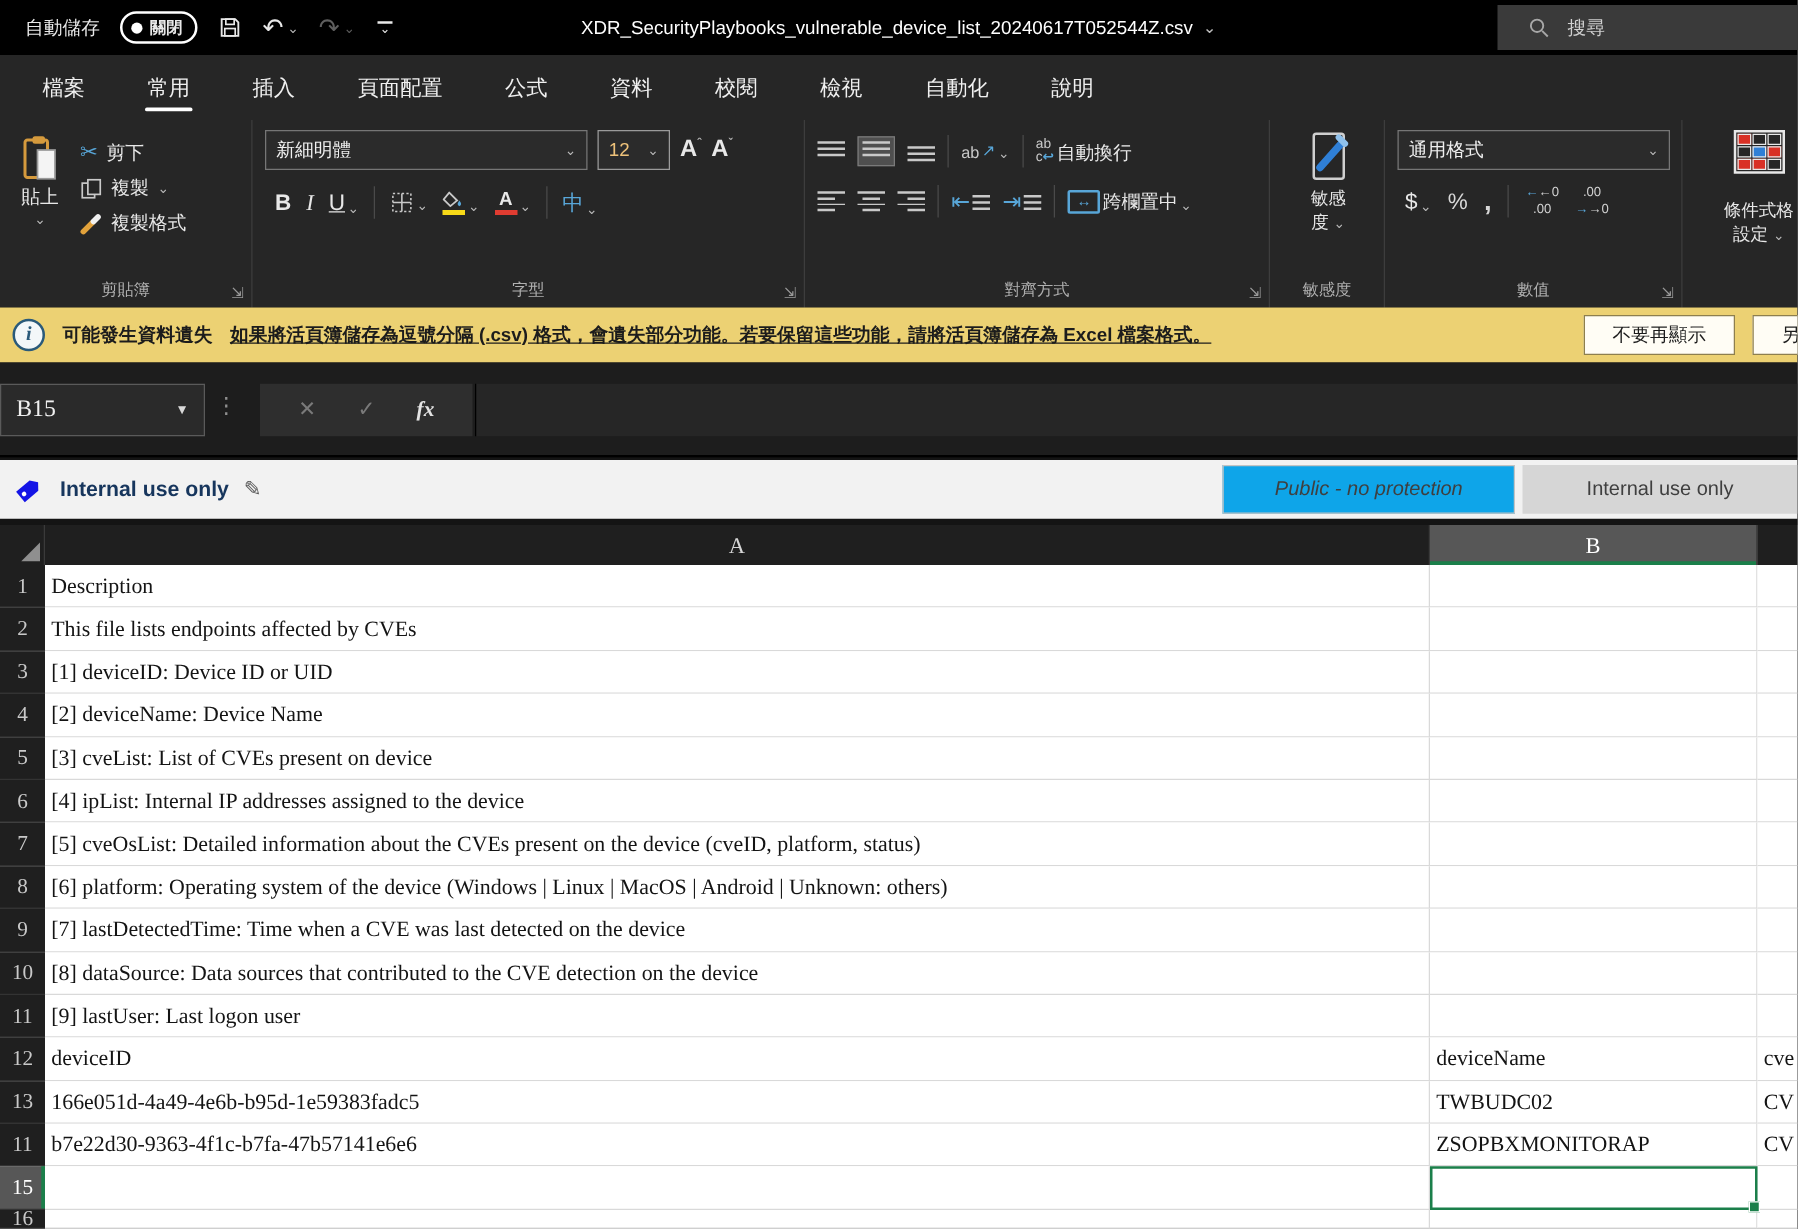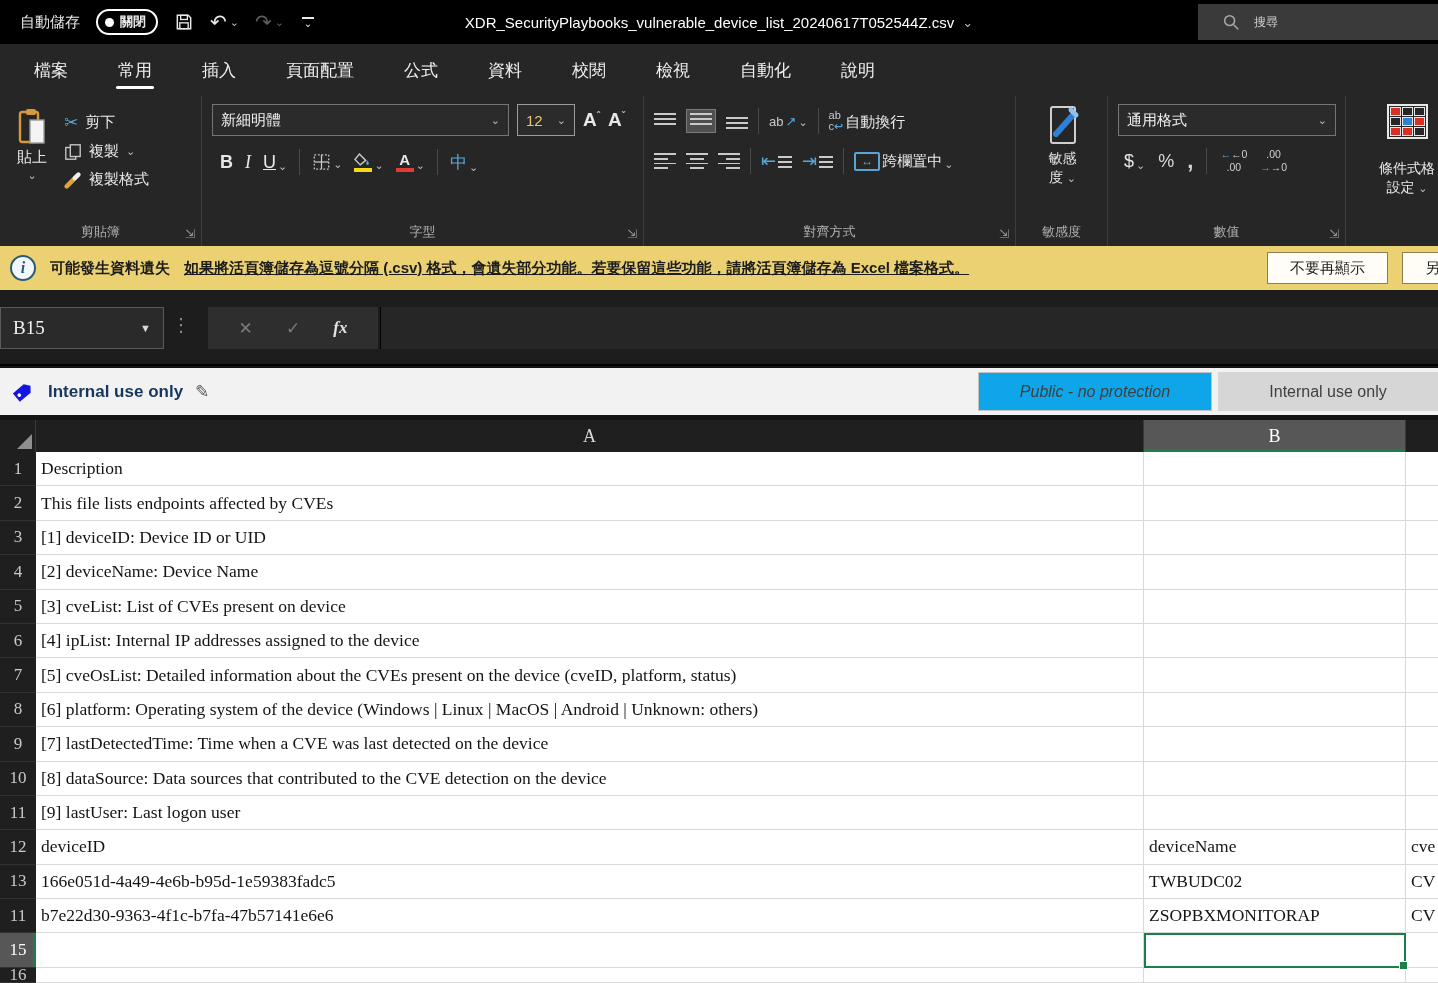--- a/index.html
+++ b/index.html
@@ -14,21 +14,21 @@
   .autosave-label { font-size:15px; }
   .pill { display:inline-flex; align-items:center; gap:6px; border:2px solid #fff; border-radius:13px; padding:2px 10px 2px 7px; font-size:13px; font-weight:bold; }
   .pill .dot { width:9px; height:9px; border-radius:50%; background:#fff; }
   .tb-btn { display:inline-flex; align-items:center; gap:3px; font-size:20px; color:#e9e9e9; }
   .tb-btn .caret { font-size:11px; color:#bdbdbd; }
   .tb-btn.dim, .tb-btn.dim .caret { color:#5f5f5f; }
   .qat { display:inline-flex; flex-direction:column; align-items:center; width:16px; }
   .qat .ln { width:12px; height:2px; background:#e9e9e9; margin-bottom:1px; }
   .qat .ch { font-size:10px; line-height:8px; color:#e9e9e9; }
   .tb-center { position:absolute; left:0; right:0; top:0; height:44px; display:flex; align-items:center; justify-content:center; gap:8px; font-size:15px; color:#fff; }
-  .tb-search { position:absolute; right:0; top:4px; width:240px; height:36px; background:#3a3a3a; display:flex; align-items:center; gap:14px; padding-left:24px; color:#cfcfcf; font-size:12px; z-index:2; }
+  .tb-search { position:absolute; right:0; top:4px; width:240px; height:36px; background:#3a3a3a; display:flex; align-items:center; gap:14px; padding-left:24px; color:#cfcfcf; font-size:15px; z-index:2; }
 
   
   .tabstrip { position:absolute; top:44px; left:0; width:100%; height:52px; background:#262626; display:flex; align-items:center; gap:14px; padding-left:16px; }
   .tab { position:relative; color:#f0f0f0; font-size:17px; padding:10px 18px; cursor:default; }
   .tab.active::after { content:""; position:absolute; left:50%; transform:translateX(-50%); bottom:3px; width:38px; height:3px; background:#fff; border-radius:2px; }
 
   
   .ribbon { position:absolute; top:96px; left:0; width:100%; height:150px; background:#262626; display:flex; color:#e3e3e3; }
   .group { position:relative; border-right:1px solid #3d3d3d; padding:8px 8px 26px 10px; flex-shrink:0; }
   .group-label { position:absolute; bottom:5px; left:0; right:0; text-align:center; font-size:13px; color:#b0b0b0; }
@@ -220,21 +220,21 @@
             </svg>
           <span class="rlabel">複製格式</span>
         </div>
       </div>
       <span class="group-label">剪貼簿</span>
       <span class="launcher">⇲</span>
     </div>
 
     <div class="group g-font">
       <div class="frow1">
-        <div class="combo" style="width:297px">
+        <div class="combo" style="width:258px">
             <span>新細明體</span>
             <span class="caret">⌄</span>
           </div>
         <div class="combo" style="width:58px;border-color:#9a9a9a;color:#eec27a">
             <span>12</span>
             <span class="caret">⌄</span>
           </div>
         <span class="bigA">A<span class="supc">ˆ</span></span>
         <span class="bigA">A<span class="supc">ˇ</span></span>
       </div>

